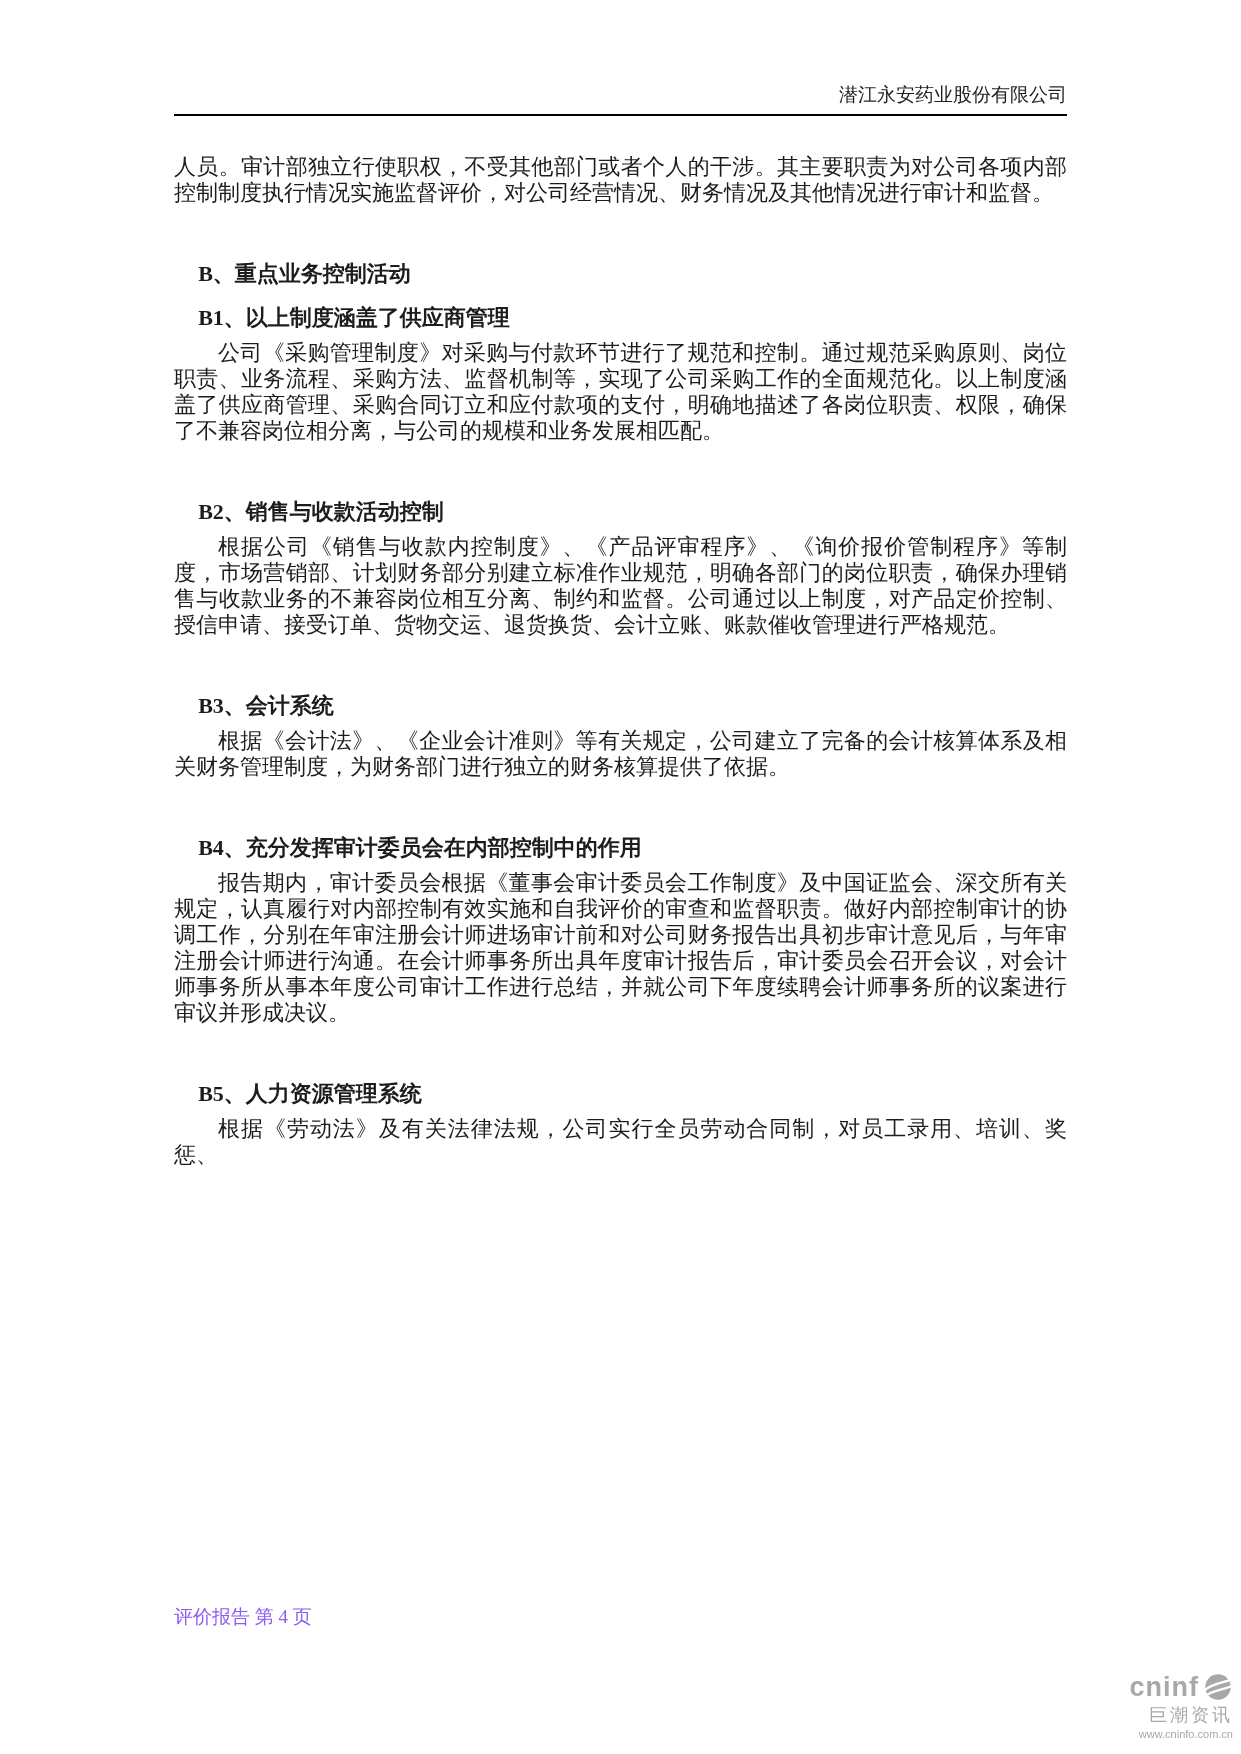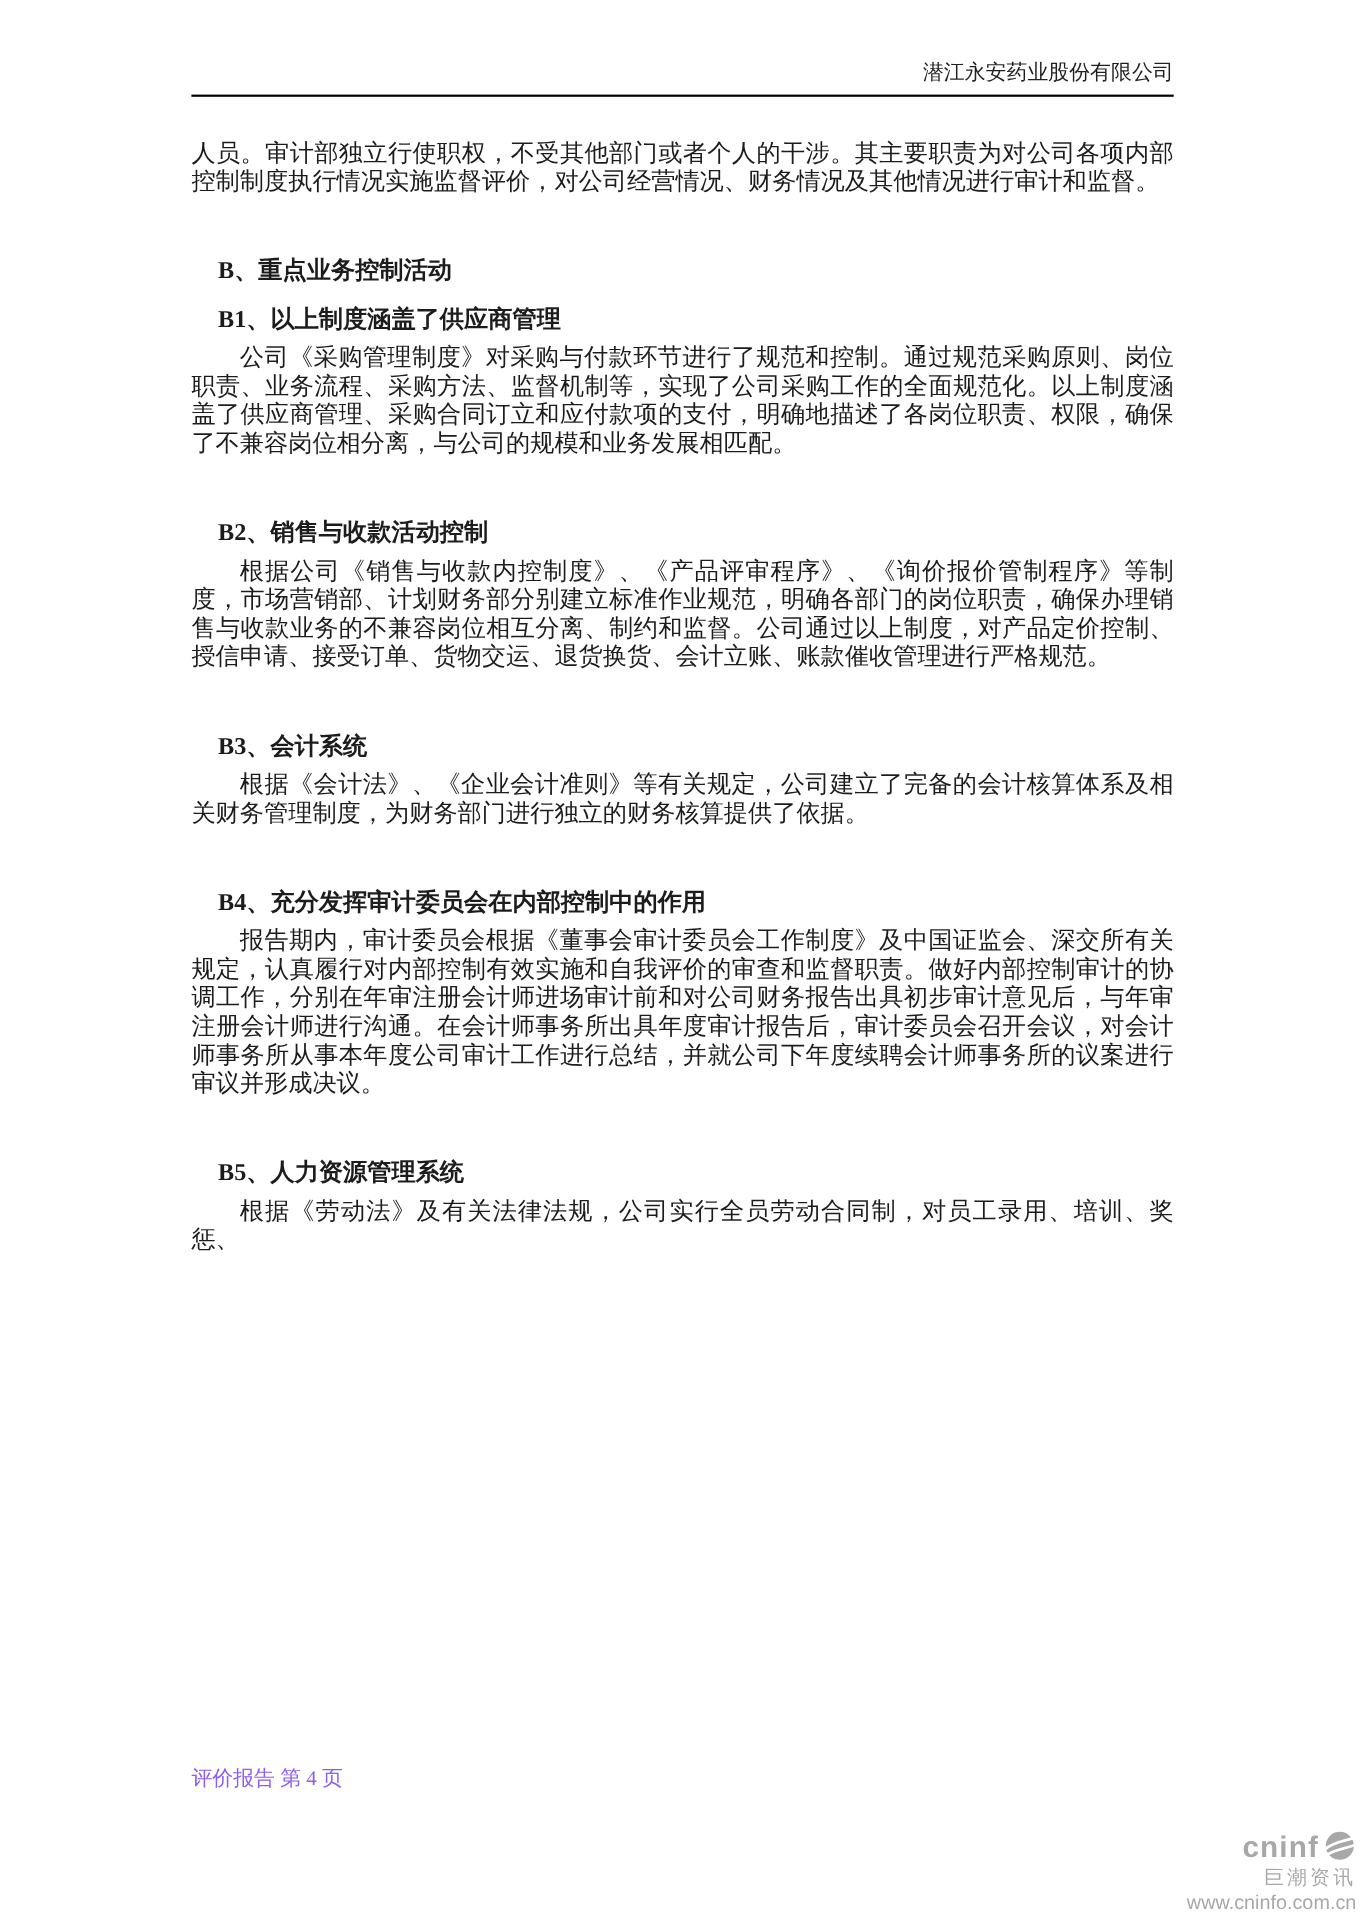--- a/index.html
+++ b/index.html
@@ -13,21 +13,21 @@
     color: #1c1c1c;
     overflow: hidden;
   }
   .content-col {
     position: absolute;
     left: 174px;
     width: 893px;
     top: 0;
   }
   .doc-header {
-    padding-top: 52px;
+    padding-top: 80px;
     text-align: right;
     font-size: 19px;
     line-height: 30px;
     color: #1f1f1f;
     border-bottom: 2px solid #000;
     padding-bottom: 4px;
   }
   .doc-body {
     margin-top: 38px;
     font-size: 22px;
@@ -59,37 +59,36 @@
     position: absolute;
     right: 8px;
     bottom: 14px;
     text-align: right;
     color: #a8a8a8;
     line-height: 1.1;
   }
   .wm-top {
     display: flex;
     align-items: center;
-    justify-content: flex-end;
     gap: 4px;
   }
   .wm-logo-text {
     font-family: "Liberation Sans", sans-serif;
     font-size: 27px;
     font-weight: bold;
     letter-spacing: 1px;
   }
   .wm-name {
     font-size: 18px;
     letter-spacing: 3px;
     margin-top: 1px;
   }
   .wm-url {
     font-family: "Liberation Sans", sans-serif;
-    font-size: 18px;
+    font-size: 11px;
     margin-top: 2px;
   }
 </style>
 </head>
 <body>
 
 <div class="page">
 
   <div class="content-col">
     <div class="doc-header">

